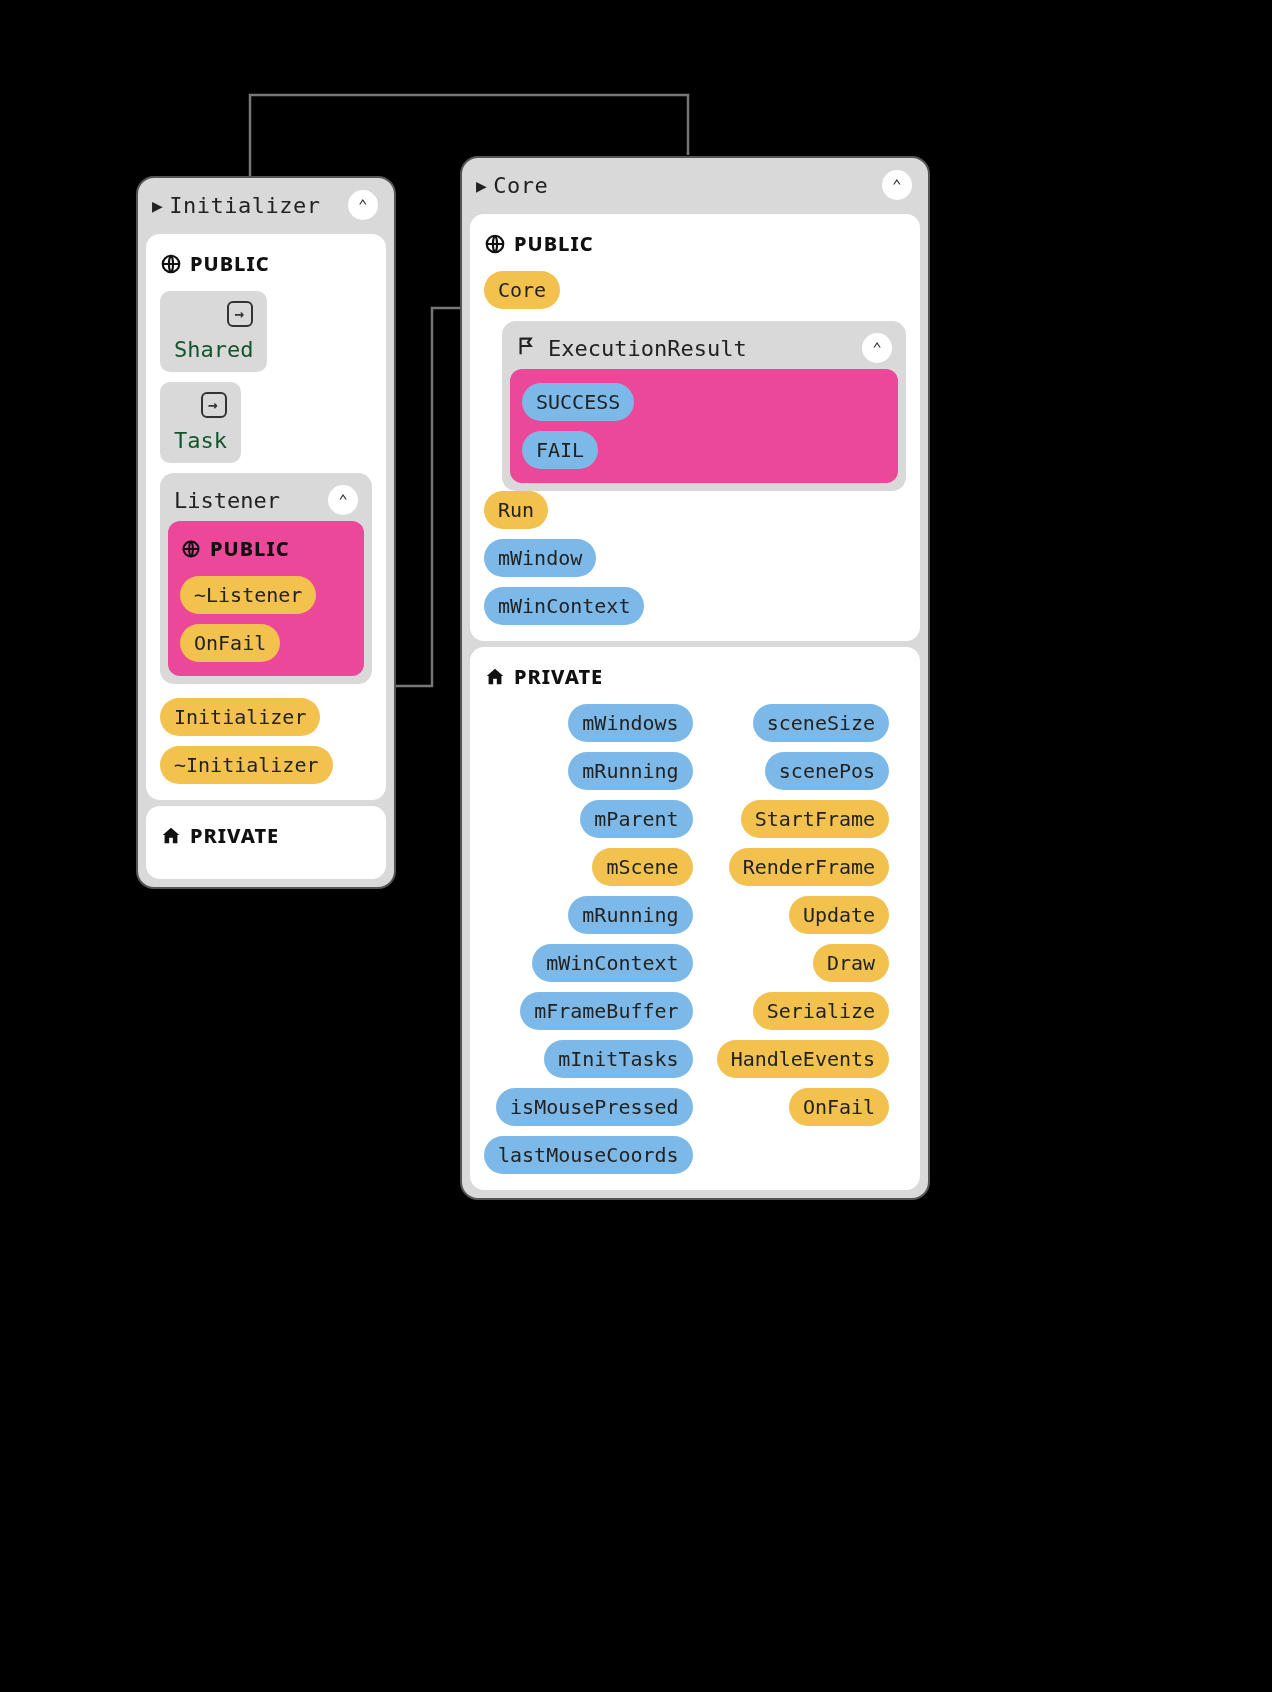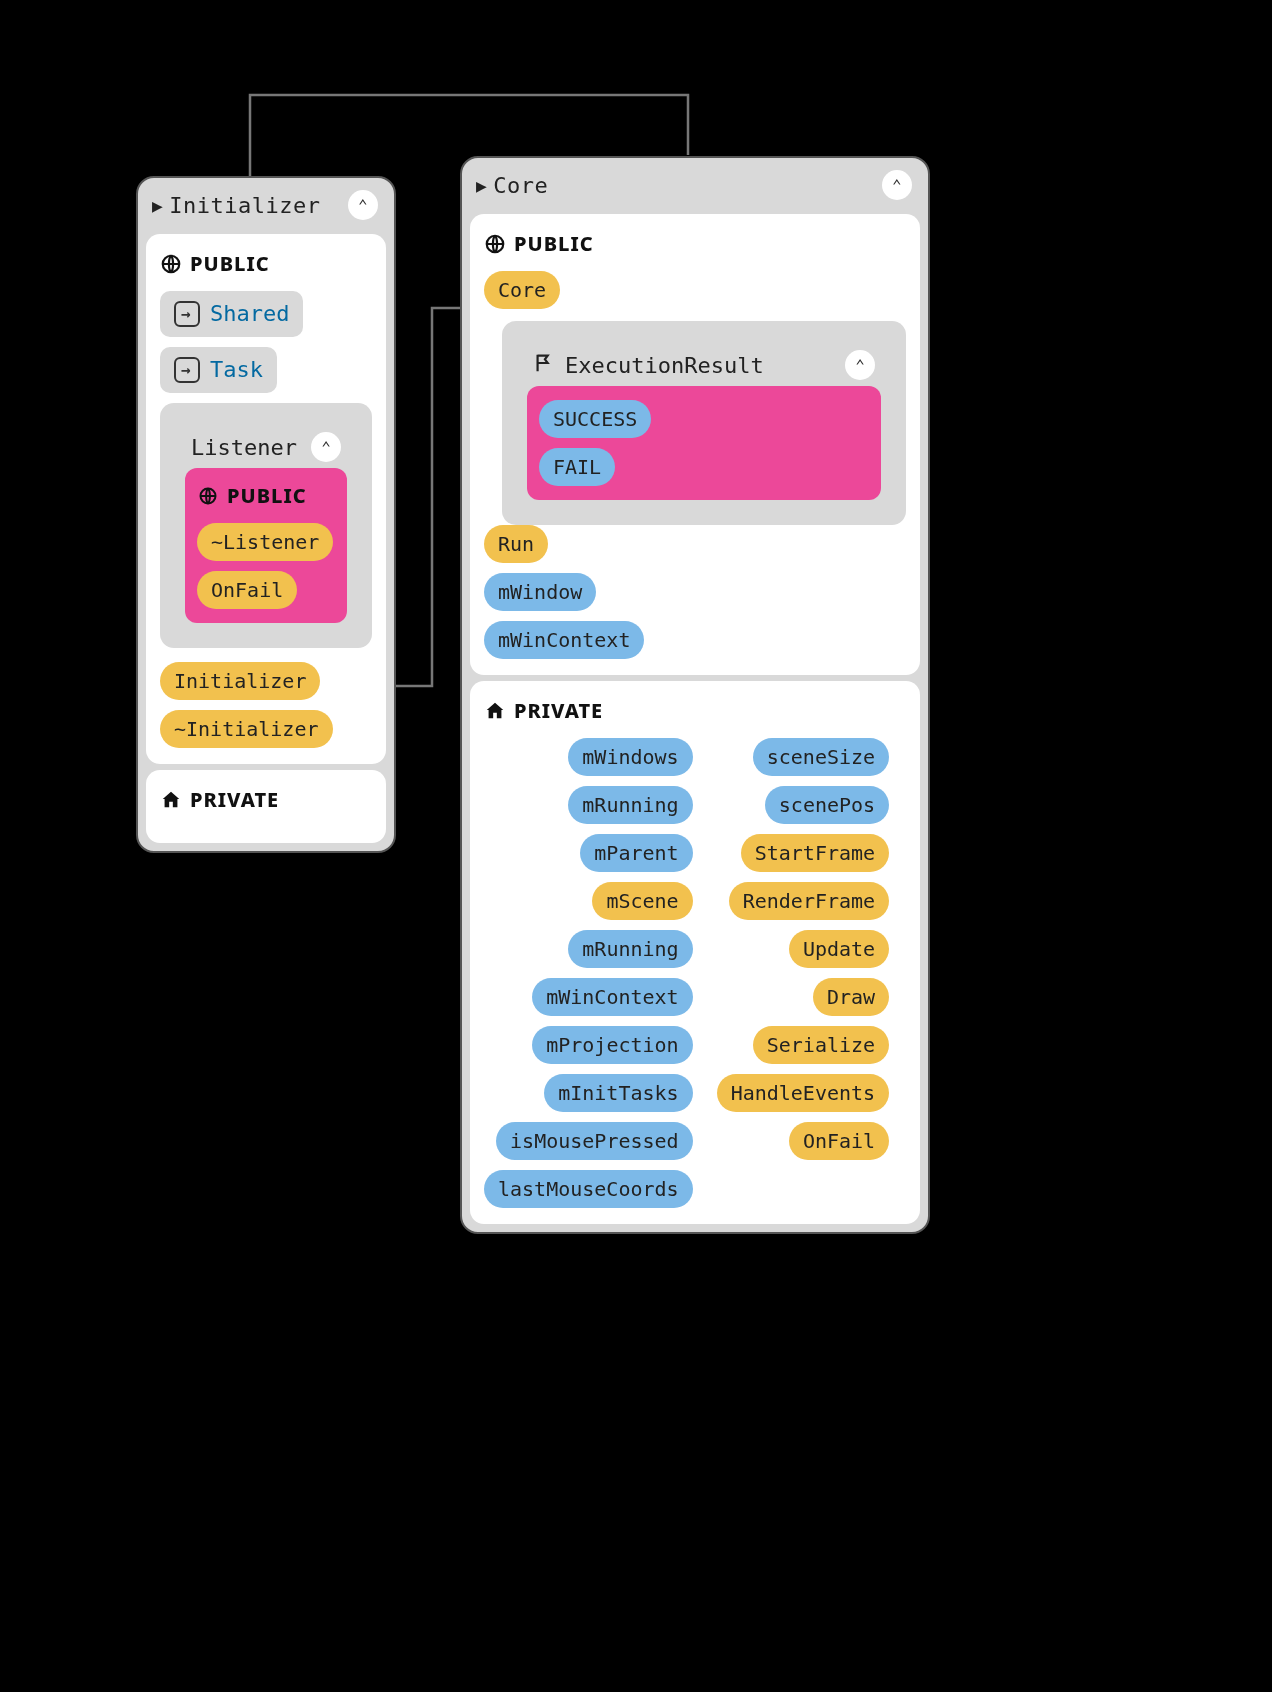--- a/index.html
+++ b/index.html
@@ -106,51 +106,52 @@
     padding: 7px 14px;
     border-radius: 999px;
     font-size: 20px;
     color: #222;
     white-space: nowrap;
   }
   .pill.yellow { background: #f2c14e; }
   .pill.blue   { background: #7cb9e8; }
   .rect-btn {
     display: flex;
-    align-items: flex-start;
+    align-items: flex-end;
     gap: 10px;
     background: #d9d9d9;
     border-radius: 10px;
     padding: 10px 14px;
     font-size: 22px;
-    color: #0369a1;
+    color: #14532d;
     margin-bottom: 10px;
     width: fit-content;
     cursor: pointer;
+    flex-direction: column;
   }
   .rect-btn .exit-icon {
     width: 26px;
     height: 26px;
     border: 2.2px solid #333;
     border-radius: 6px;
     position: relative;
   }
   .rect-btn .exit-icon::after {
     content: "→";
     position: absolute;
     left: 5px;
     top: 1px;
     font-size: 16px;
     font-weight: bold;
     color: #333;
   }
   .nested-box {
     background: #d9d9d9;
     border-radius: 14px;
-    padding: 25px;
+    padding: 8px;
     margin-top: 6px;
   }
   .nested-header {
     display: flex;
     align-items: center;
     justify-content: space-between;
     padding: 4px 6px 6px 6px;
     font-size: 22px;
     color: #222;
   }
@@ -320,21 +321,21 @@
         <span>PRIVATE</span>
       </div>
       <div class="pill-grid">
         <div class="col">
             <span class="pill blue">mWindows</span>
             <span class="pill blue">mRunning</span>
             <span class="pill blue">mParent</span>
             <span class="pill yellow">mScene</span>
             <span class="pill blue">mRunning</span>
             <span class="pill blue">mWinContext</span>
-            <span class="pill blue">mProjection</span>
+            <span class="pill blue">mFrameBuffer</span>
             <span class="pill blue">mInitTasks</span>
             <span class="pill blue">isMousePressed</span>
             <span class="pill blue">lastMouseCoords</span>
           </div>
         <div class="col">
             <span class="pill blue">sceneSize</span>
             <span class="pill blue">scenePos</span>
             <span class="pill yellow">StartFrame</span>
             <span class="pill yellow">RenderFrame</span>
             <span class="pill yellow">Update</span>

